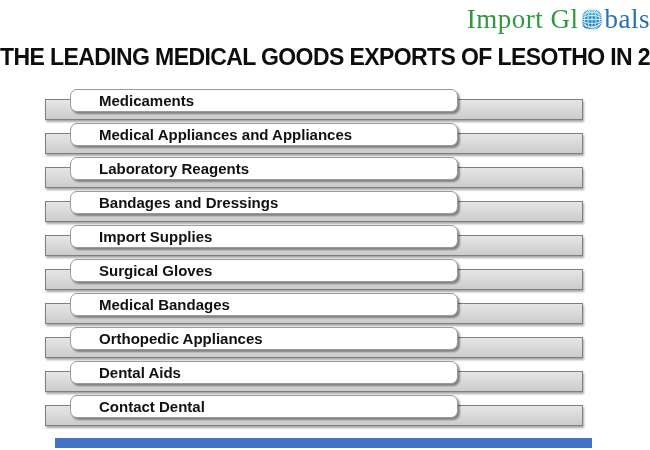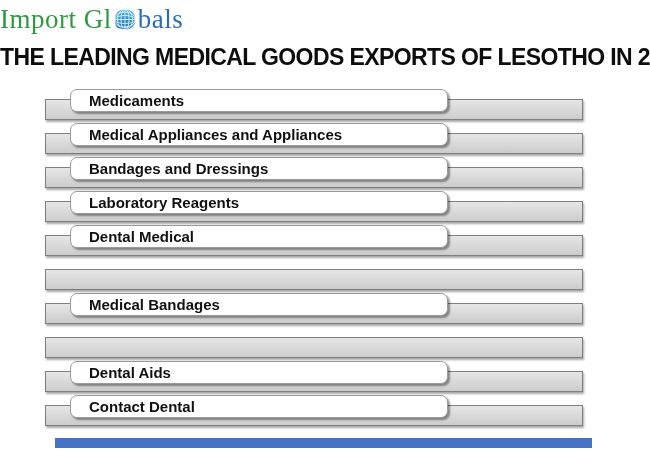--- a/index.html
+++ b/index.html
@@ -1,21 +1,21 @@
 <!DOCTYPE html>
 <html><head>
 <meta charset="utf-8">
 <style>
   html,body{margin:0;padding:0;}
   body{
     width:650px;height:450px;background:#ffffff;position:relative;overflow:hidden;
     font-family:"Liberation Sans",sans-serif;
   }
   .logo{
-    position:absolute;top:4px;left:0;width:650px;text-align:left;
+    position:absolute;top:4px;left:0;width:650px;text-align:right;
     font-family:"Liberation Serif",serif;font-size:27px;font-weight:500;
     letter-spacing:0.5px;white-space:nowrap;
   }
   .logo .green{color:#2e9a3f;}
   .logo .blue{color:#2a6fb5;}
   .logo .globe{display:inline-block;vertical-align:-4px;width:24px;height:24px;margin:0 1px;}
   .title{
     position:absolute;top:44px;left:0;width:650px;text-align:center;
     font-weight:bold;font-size:23px;letter-spacing:-0.6px;color:#0d0d0d;
     white-space:nowrap;
@@ -25,21 +25,21 @@
   .bar{
     position:absolute;left:45px;top:10px;width:536px;height:19px;
     background:linear-gradient(#e6e6e6,#cccccc);
     border:1px solid #7f7f7f;
     box-shadow:1px 2px 2px rgba(0,0,0,0.35);
   }
   .card{
     position:absolute;left:70px;top:0;width:358px;height:21px;
     background:#ffffff;border:1px solid #9a9a9a;border-radius:7px;
     box-shadow:2px 2px 2px rgba(0,0,0,0.4);
-    line-height:21px;padding-left:18px;
+    line-height:21px;padding-left:28px;
     font-weight:bold;font-size:15px;color:#111111;white-space:nowrap;
   }
   .footer-bar{
     position:absolute;left:55px;top:438px;width:537px;height:10px;
     background:#4472c4;
   }
 </style>
 </head>
 <body>
 
@@ -72,39 +72,41 @@
   <div class="row">
     <div class="bar"></div>
     <div class="card"><span>Medicaments</span></div>
   </div>
   <div class="row">
     <div class="bar"></div>
     <div class="card"><span>Medical Appliances and Appliances</span></div>
   </div>
   <div class="row">
     <div class="bar"></div>
+    <div class="card"><span>Laboratory Reagents</span></div>
+  </div>
+  <div class="row">
+    <div class="bar"></div>
     <div class="card"><span>Bandages and Dressings</span></div>
   </div>
   <div class="row">
     <div class="bar"></div>
-    <div class="card"><span>Laboratory Reagents</span></div>
+    <div class="card"><span>Import Supplies</span></div>
   </div>
   <div class="row">
     <div class="bar"></div>
-    <div class="card"><span>Dental Medical</span></div>
-  </div>
-  <div class="row">
-    <div class="bar"></div>
+    <div class="card"><span>Surgical Gloves</span></div>
   </div>
   <div class="row">
     <div class="bar"></div>
     <div class="card"><span>Medical Bandages</span></div>
   </div>
   <div class="row">
     <div class="bar"></div>
+    <div class="card"><span>Orthopedic Appliances</span></div>
   </div>
   <div class="row">
     <div class="bar"></div>
     <div class="card"><span>Dental Aids</span></div>
   </div>
   <div class="row">
     <div class="bar"></div>
     <div class="card"><span>Contact Dental</span></div>
   </div>
 </div>

